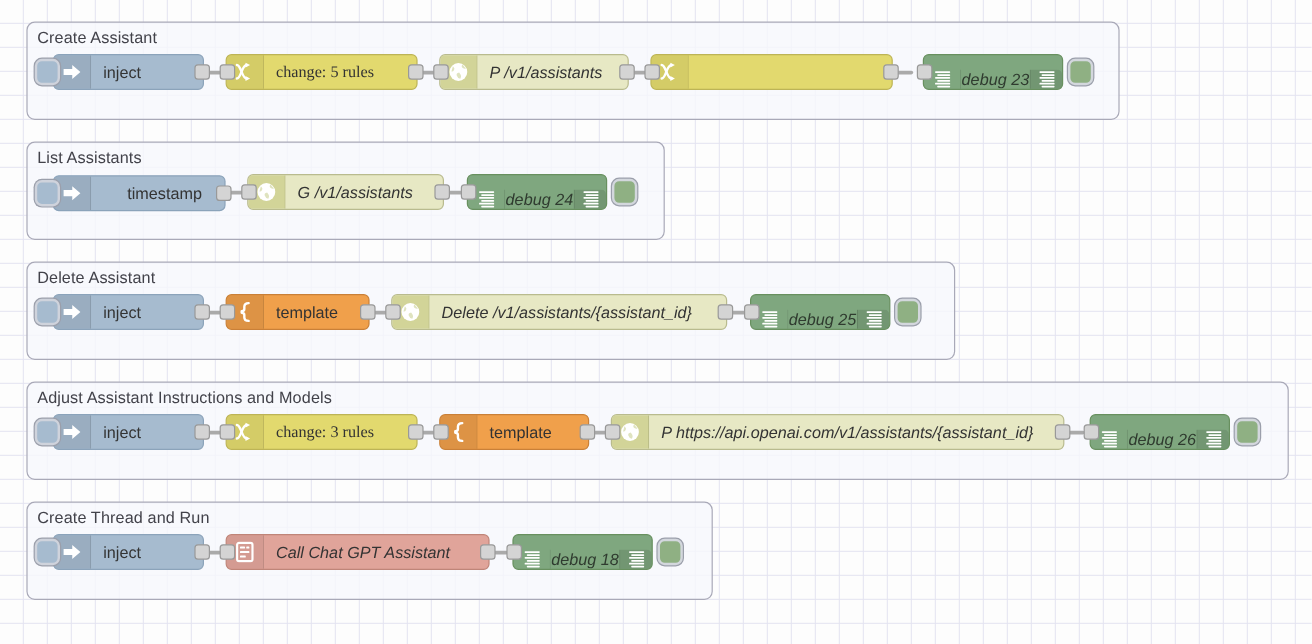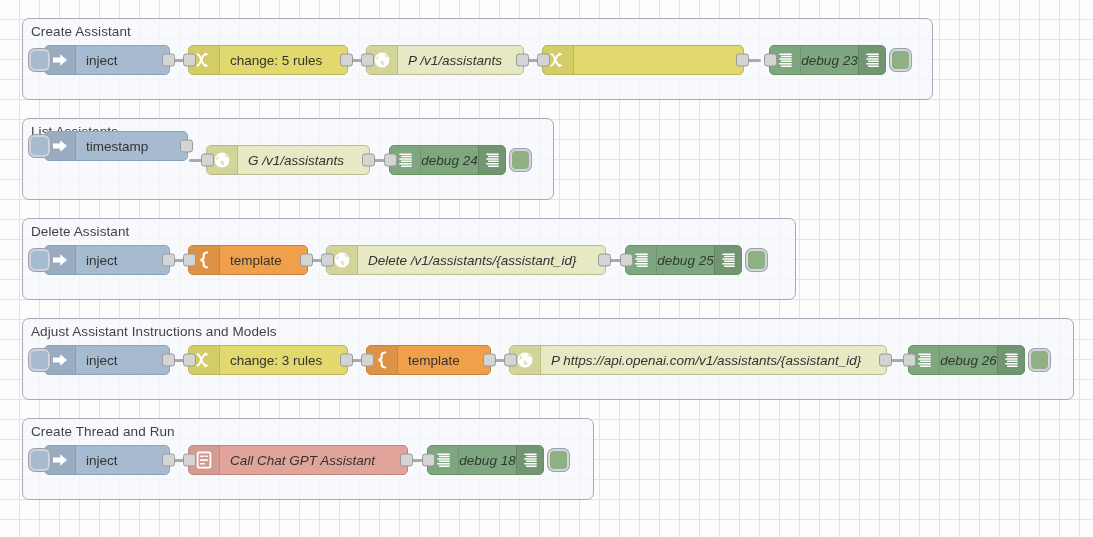--- a/index.html
+++ b/index.html
@@ -114,37 +114,37 @@
     height: 22px;
     box-sizing: border-box;
     background: #a6bbcf;
     border: 2px solid #cfd3dc;
     border-radius: 6px;
     box-shadow: 0 0 0 1px #9b9fab;
     z-index: 4;
   }
 
   
-  .node.change { background: #e2d96e; border-color: #bdb456; }
+  .node.change { background: #e2d96e; border-color: #bdb456; font-family: Liberation Serif, serif; }
   .node.change .icon-strip { background: rgba(0,0,0,0.06); }
 
   
   .node.http { background: #e7e8c4; border-color: #b9bb8e; }
   .node.http .icon-strip { background: #d2d498; }
 
   
   .node.template { background: #f0a04b; border-color: #c98038; }
   .node.template .icon-strip { background: rgba(0,0,0,0.08); }
 
   
   .node.assistant { background: #e0a49a; border-color: #bf8579; }
   .node.assistant .icon-strip { background: rgba(0,0,0,0.05); }
 
   
-  .node.debug { background: #7fa77f; border-color: #68905f; }
+  .node.debug { background: #7fa77f; border-color: #68905f; align-items: flex-end; }
   .node.debug .label { color: #2f3b2f; }
   .node.debug .dbg-strip {
     width: 26px;
     min-width: 26px;
     background: rgba(0,0,0,0.10);
     border-left: 1px solid rgba(0,0,0,0.12);
     border-top-right-radius: 4px;
     border-bottom-right-radius: 4px;
     display: flex;
     align-items: center;
@@ -266,21 +266,21 @@
           <rect x="3.0" y="3.8" width="10.8" height="1.5" rx="0.6" fill="#ffffff"></rect>
           <rect x="1.2" y="6.199999999999999" width="12.6" height="1.5" rx="0.6" fill="#ffffff"></rect>
           <rect x="3.0" y="8.6" width="10.8" height="1.5" rx="0.6" fill="#ffffff"></rect>
           <rect x="1.2" y="11" width="12.6" height="1.5" rx="0.6" fill="#ffffff"></rect>
           <rect x="3.0" y="13.4" width="10.8" height="1.5" rx="0.6" fill="#ffffff"></rect>
         </svg>
       </div>
       <div class="debug-btn"></div>
       <div class="port in"></div>
     </div>
-    <div class="node inject" style="left: 44px; top: 131px; width: 144px;">
+    <div class="node inject" style="left: 44px; top: 146px; width: 144px; gap: 20px;">
       <div class="inject-btn"></div>
       <div class="icon-strip">
         <svg class="glyph" width="18" height="18" viewBox="0 0 18 18">
           <path d="M2 6.4 H9.2 V3.2 L16 9 L9.2 14.8 V11.6 H2 Z" fill="#ffffff"></path>
         </svg>
       </div>
       <div class="label">timestamp</div>
       <div class="port out"></div>
     </div>
     <div class="node http" style="left: 206px; top: 145px; width: 164px;">

